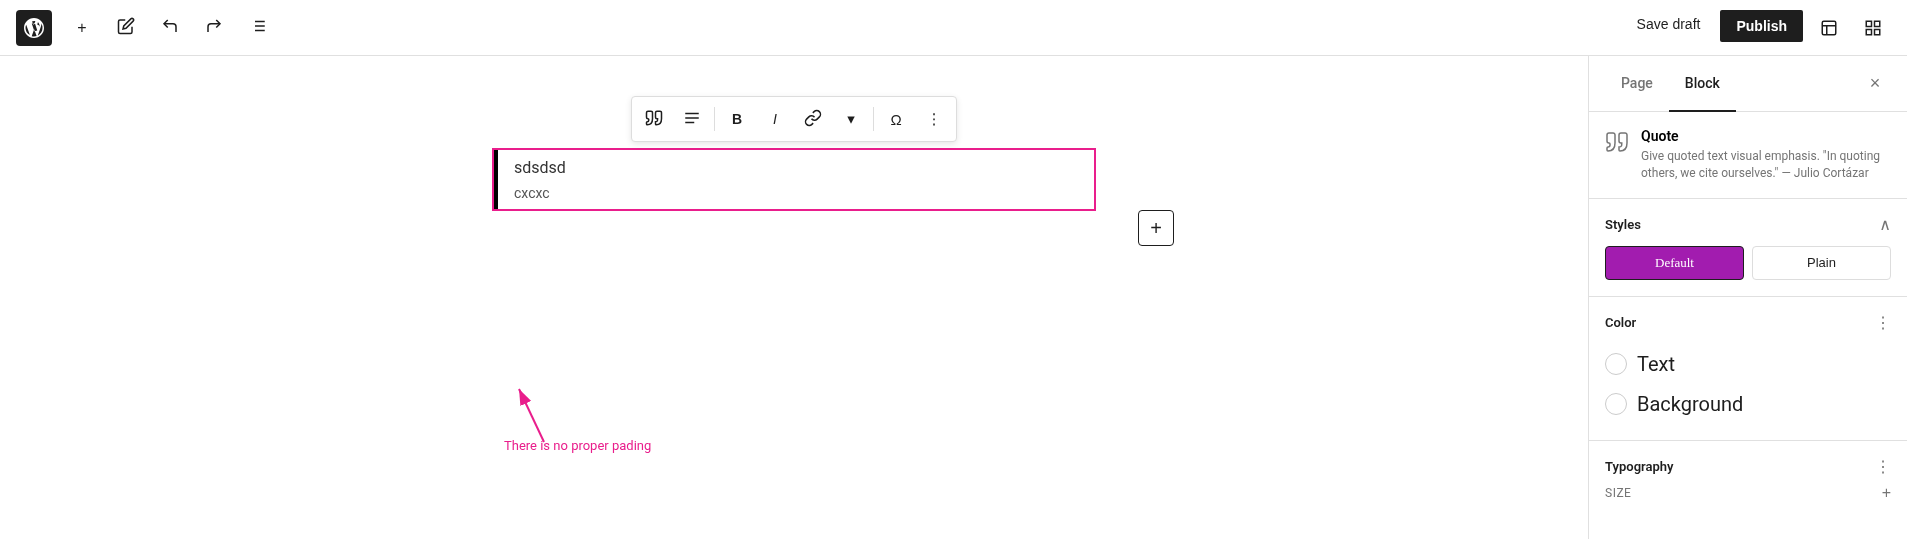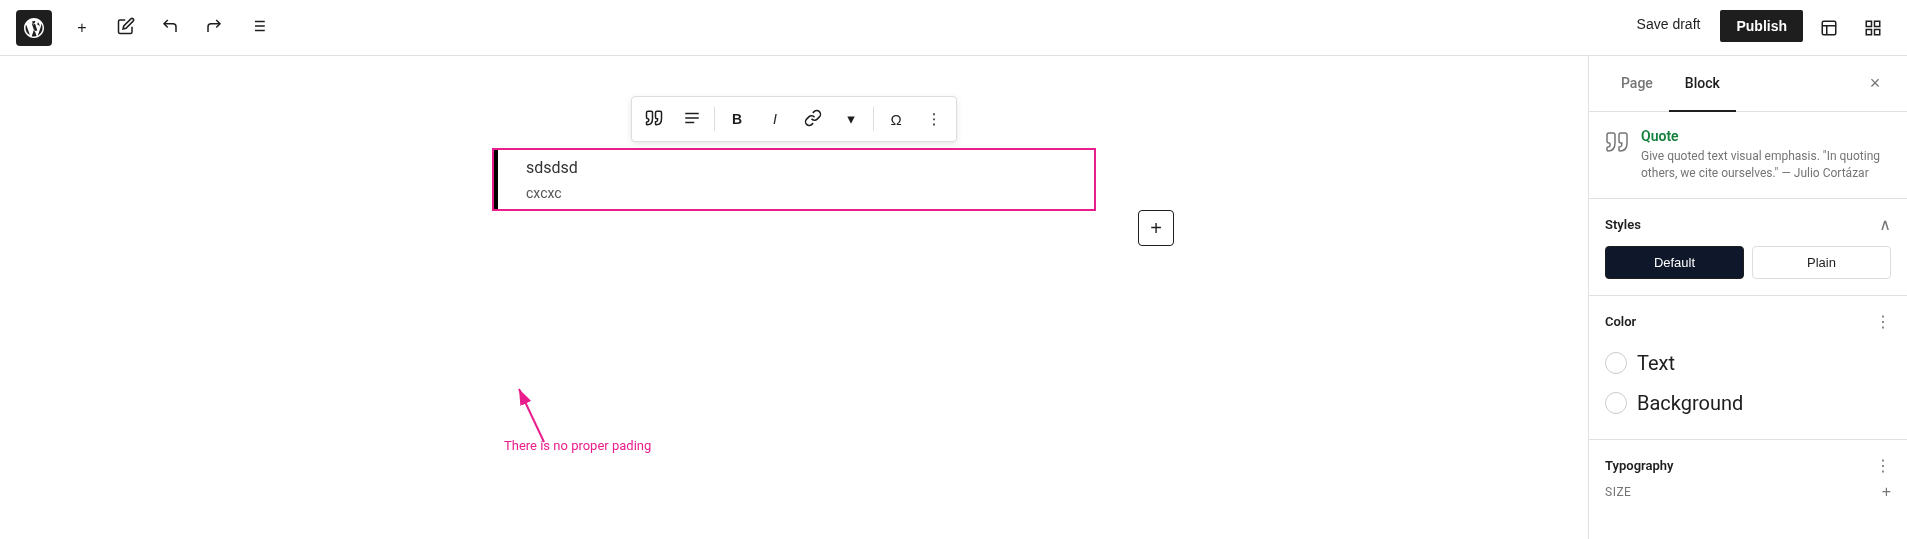--- a/index.html
+++ b/index.html
@@ -116,21 +116,21 @@
       margin: 0 2px;
     }
 
     
     .quote-block-container {
       width: 600px;
       position: relative;
     }
     .quote-block {
       border-left: 4px solid #000;
-      padding: 8px 28px;
+      padding: 8px 16px;
       outline: 2px solid #e91e8c;
       margin-bottom: 8px;
     }
     .quote-text {
       font-size: 16px;
       color: #333;
       margin-bottom: 8px;
       outline: none;
     }
     .quote-citation {
@@ -214,21 +214,21 @@
       align-items: flex-start;
     }
     .block-icon {
       font-size: 20px;
       color: #757575;
       margin-top: 2px;
     }
     .block-info-text h3 {
       font-size: 14px;
       font-weight: 600;
-      color: #15803d;
+      color: #000000;
       margin-bottom: 4px;
     }
     .block-info-text p {
       font-size: 12px;
       color: #757575;
       line-height: 1.4;
     }
 
     
     .sidebar-section {
@@ -262,23 +262,24 @@
       padding: 8px;
       border: 1px solid #ddd;
       background: transparent;
       cursor: pointer;
       border-radius: 4px;
       font-size: 13px;
       font-weight: 500;
       color: #1e1e1e;
     }
     .style-btn.active {
-      background: #0f172a;
+      background: #a21caf;
       color: #fff;
       border-color: #1e1e1e;
+      font-family: Liberation Serif, serif;
     }
 
     
     .color-section {
       padding: 16px;
       border-bottom: 1px solid #e0e0e0;
     }
     .color-section-header {
       display: flex;
       align-items: center;

